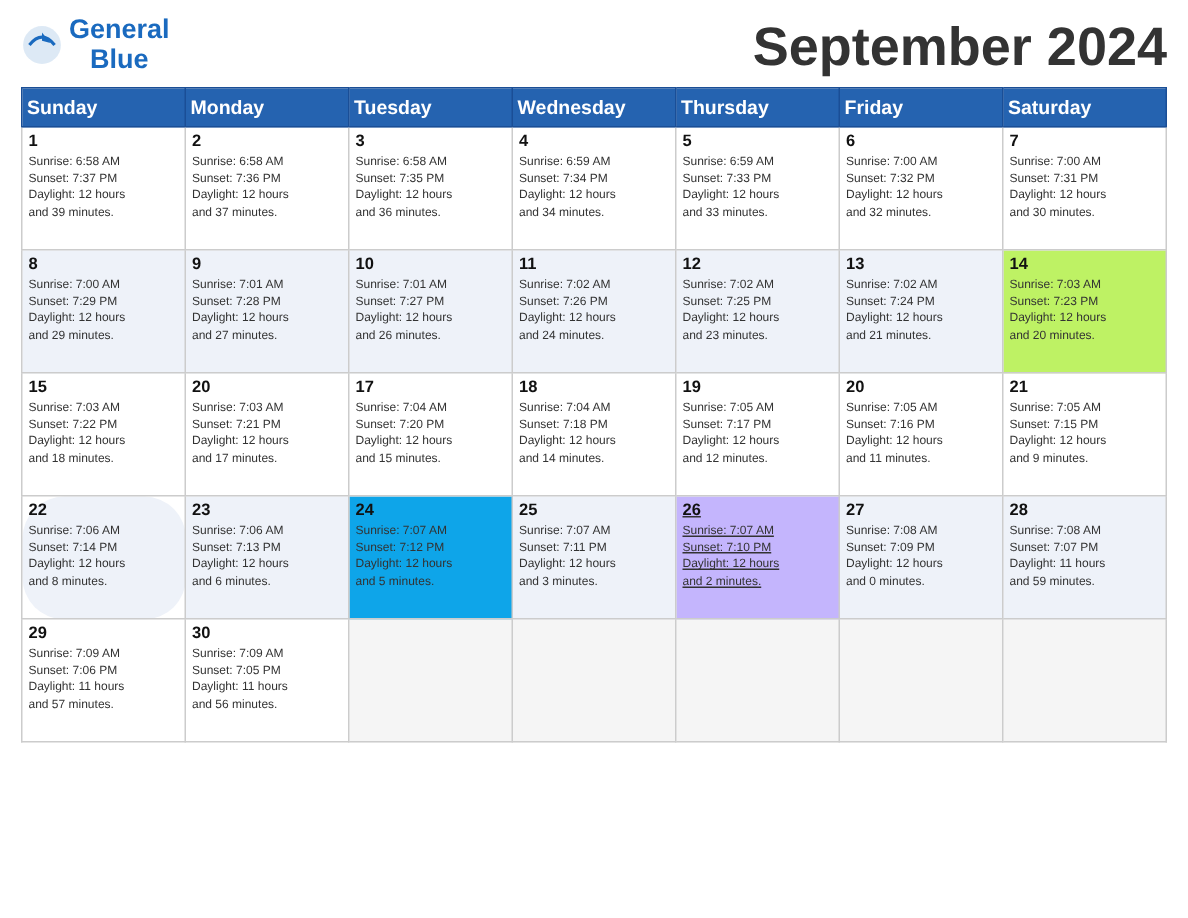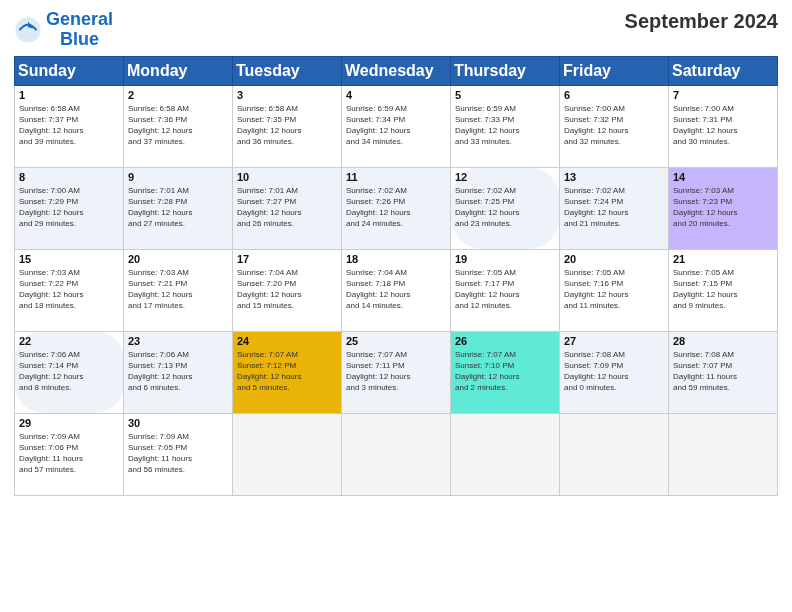--- a/index.html
+++ b/index.html
@@ -36,37 +36,37 @@
       color: #1a6abf;
     }
     .logo-icon {
       width: 28px;
       height: 28px;
     }
     .title-block {
       text-align: right;
     }
     .month-title {
-      font-size: 20px;
+      font-size: 36px;
       font-weight: bold;
       color: #333;
     }
     .subtitle {
       font-size: 13px;
       color: #555;
     }
     table {
       width: 100%;
       border-collapse: collapse;
       table-layout: fixed;
     }
     th {
       background-color: #2563b0;
       color: white;
-      font-size: 16px;
+      font-size: 13px;
       font-weight: bold;
       padding: 5px 3px;
       text-align: left;
       border: 1px solid #1a4e96;
     }
     td {
       vertical-align: top;
       border: 1px solid #ccc;
       padding: 3px 4px;
       font-size: 8.5px;
@@ -171,29 +171,29 @@
             <div class="day-info">Sunrise: 7:01 AM<br>Sunset: 7:28 PM<br>Daylight: 12 hours<br>and 27 minutes.</div>
           </td>
           <td style="background: rgb(238, 242, 249);">
             <span class="day-num">10</span>
             <div class="day-info">Sunrise: 7:01 AM<br>Sunset: 7:27 PM<br>Daylight: 12 hours<br>and 26 minutes.</div>
           </td>
           <td style="background: rgb(238, 242, 249);">
             <span class="day-num">11</span>
             <div class="day-info">Sunrise: 7:02 AM<br>Sunset: 7:26 PM<br>Daylight: 12 hours<br>and 24 minutes.</div>
           </td>
-          <td style="background: rgb(238, 242, 249); border-radius: 32px;">
+          <td style="background: rgb(238, 242, 249);">
             <span class="day-num">12</span>
             <div class="day-info">Sunrise: 7:02 AM<br>Sunset: 7:25 PM<br>Daylight: 12 hours<br>and 23 minutes.</div>
           </td>
           <td style="background: rgb(238, 242, 249);">
             <span class="day-num">13</span>
             <div class="day-info">Sunrise: 7:02 AM<br>Sunset: 7:24 PM<br>Daylight: 12 hours<br>and 21 minutes.</div>
           </td>
-          <td style="background: #c4b5fd;">
+          <td style="background: #bef264;">
             <span class="day-num">14</span>
             <div class="day-info">Sunrise: 7:03 AM<br>Sunset: 7:23 PM<br>Daylight: 12 hours<br>and 20 minutes.</div>
           </td>
         </tr>
         <tr>
           <td style="background: rgb(255, 255, 255);">
             <span class="day-num">15</span>
             <div class="day-info">Sunrise: 7:03 AM<br>Sunset: 7:22 PM<br>Daylight: 12 hours<br>and 18 minutes.</div>
           </td>
           <td style="background: rgb(255, 255, 255);">
@@ -223,29 +223,29 @@
         </tr>
         <tr>
           <td style="background: rgb(238, 242, 249); border-radius: 28px;">
             <span class="day-num">22</span>
             <div class="day-info">Sunrise: 7:06 AM<br>Sunset: 7:14 PM<br>Daylight: 12 hours<br>and 8 minutes.</div>
           </td>
           <td style="background: rgb(238, 242, 249); margin-top: 40px;">
             <span class="day-num">23</span>
             <div class="day-info">Sunrise: 7:06 AM<br>Sunset: 7:13 PM<br>Daylight: 12 hours<br>and 6 minutes.</div>
           </td>
-          <td style="background: #eab308;">
+          <td style="background: #0ea5e9;">
             <span class="day-num">24</span>
             <div class="day-info">Sunrise: 7:07 AM<br>Sunset: 7:12 PM<br>Daylight: 12 hours<br>and 5 minutes.</div>
           </td>
           <td style="background: rgb(238, 242, 249);">
             <span class="day-num">25</span>
             <div class="day-info">Sunrise: 7:07 AM<br>Sunset: 7:11 PM<br>Daylight: 12 hours<br>and 3 minutes.</div>
           </td>
-          <td style="background: #5eead4;">
+          <td style="background: #c4b5fd; text-decoration: underline;">
             <span class="day-num">26</span>
             <div class="day-info">Sunrise: 7:07 AM<br>Sunset: 7:10 PM<br>Daylight: 12 hours<br>and 2 minutes.</div>
           </td>
           <td style="background: rgb(238, 242, 249);">
             <span class="day-num">27</span>
             <div class="day-info">Sunrise: 7:08 AM<br>Sunset: 7:09 PM<br>Daylight: 12 hours<br>and 0 minutes.</div>
           </td>
           <td style="background: rgb(238, 242, 249);">
             <span class="day-num">28</span>
             <div class="day-info">Sunrise: 7:08 AM<br>Sunset: 7:07 PM<br>Daylight: 11 hours<br>and 59 minutes.</div>

